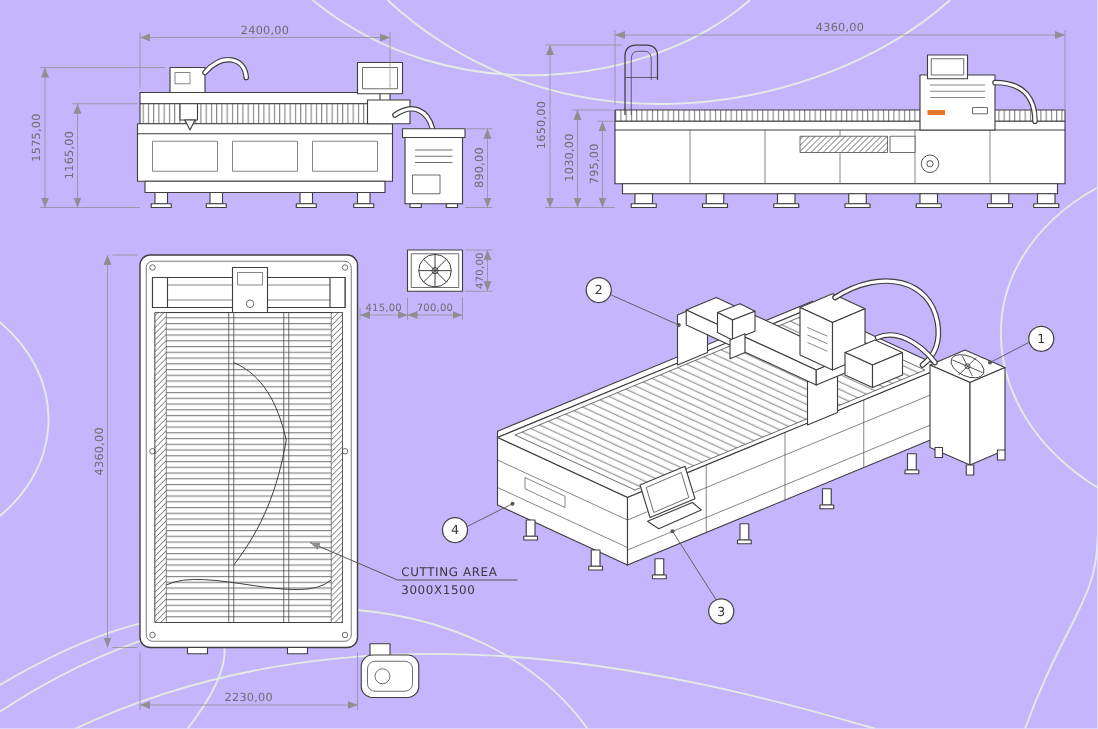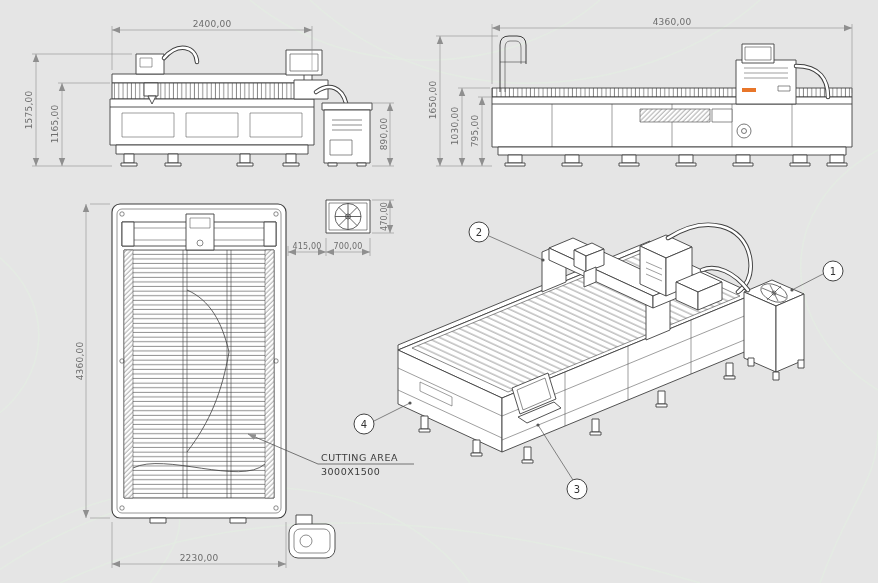--- a/index.html
+++ b/index.html
@@ -1,16 +1,16 @@
 <!DOCTYPE html>
 <html><head>
 <meta charset="utf-8">
 <style>
   html,body{margin:0;padding:0;background:#fff;}
-  .canvas{position:relative;width:878px;height:583px;background:#e5e5e5;overflow:hidden;}
+  .canvas{position:relative;width:878px;height:583px;background:#c4b5fd;overflow:hidden;}
   svg{position:absolute;left:0;top:0;}
   .dim{font-family:"DejaVu Sans",sans-serif;font-size:9px;fill:#6d6d6d;stroke:none;letter-spacing:.2px;}
   .dim8{font-size:8px;}
   .anno{font-family:"DejaVu Sans",sans-serif;font-size:9.5px;fill:#3a3a3a;stroke:none;letter-spacing:.5px;}
   .bt{font-family:"DejaVu Sans",sans-serif;font-size:10px;fill:#333;stroke:none;}
   .tube-o{stroke:#3f3f3f;stroke-width:4.5;fill:none;stroke-linecap:round;}
   .tube-i{stroke:#ffffff;stroke-width:2.6;fill:none;stroke-linecap:round;}
 </style>
 </head>
 <body>

